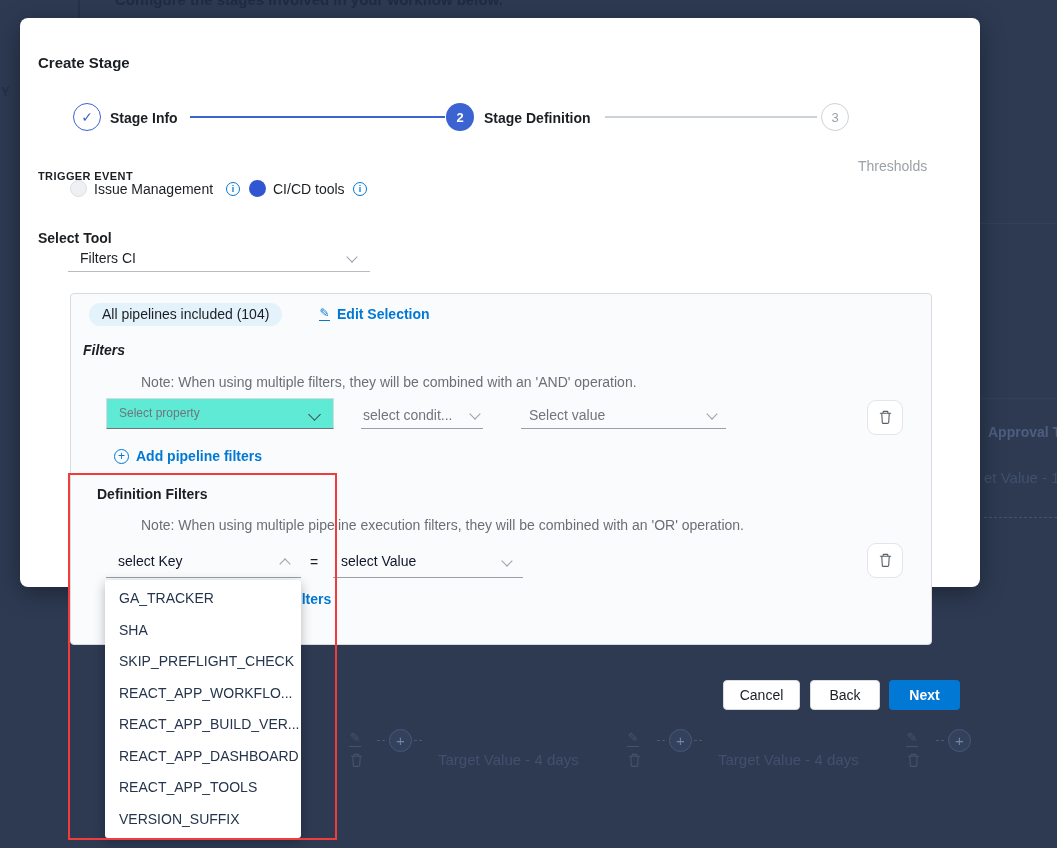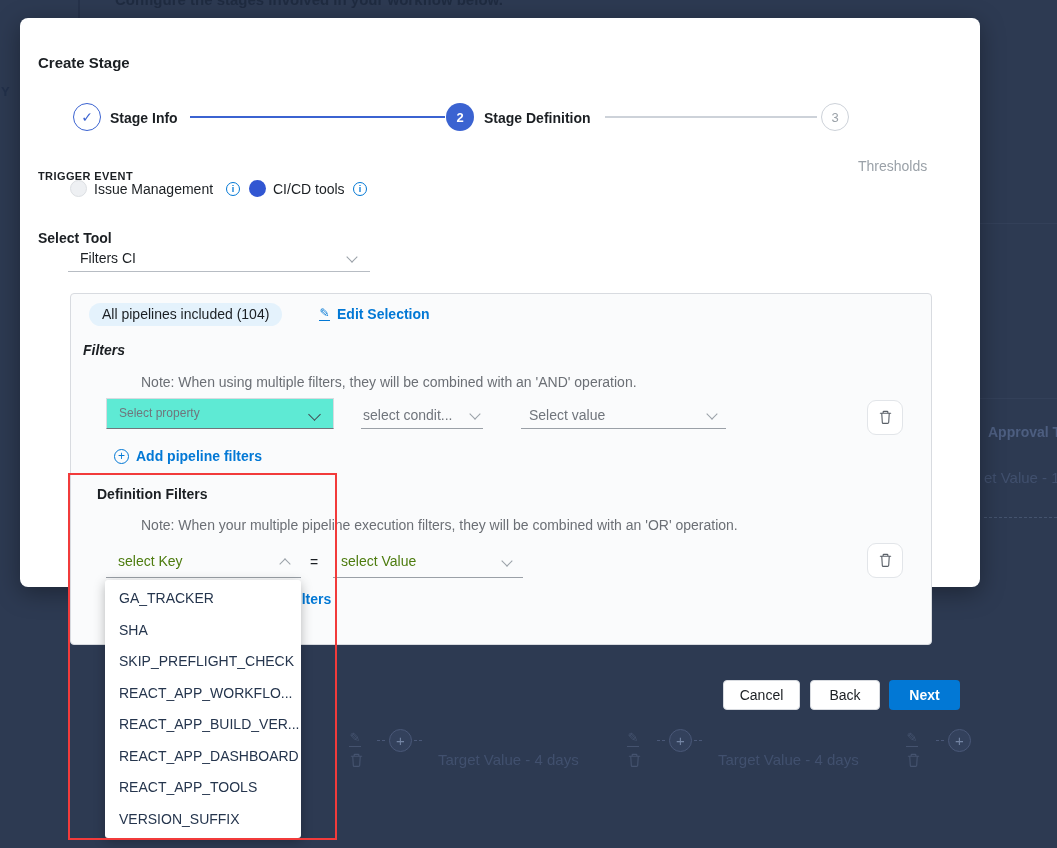--- a/index.html
+++ b/index.html
@@ -49,21 +49,21 @@
   .link{color:#0278d5;font-size:14px;display:inline-flex;align-items:center;gap:7px;}
   .pencil{display:inline-flex;flex-direction:column;align-items:center;color:#0278d5;}
   .pencil .pg{font-size:12px;line-height:11px;}
   .pencil::after{content:"";width:11px;border-bottom:1.5px solid currentColor;margin-top:1px;}
   .plus-ic{width:15px;height:15px;border-radius:50%;border:1.4px solid #0278d5;color:#0278d5;
            font-size:12px;display:inline-flex;align-items:center;justify-content:center;box-sizing:border-box;}
   .note{font-size:14px;color:#6b6f75;margin-left:44px;}
   .combo-box{background:#5eead4;border:1px solid #d8dbe0;border-bottom:1px solid #70757c;
              box-sizing:border-box;font-size:12px;color:#70757c;}
   .u-select{border-bottom:1px solid #9aa0a7;box-sizing:border-box;font-size:14px;color:#70757c;}
-  .u-select.light{color:#4d7c0f;}
+  .u-select.light{color:#0f172a;}
   .trash-btn{width:36px;height:35px;border:1px solid #e2e5e9;border-radius:9px;background:#fff;
              display:flex;align-items:center;justify-content:center;color:#5a6068;box-sizing:border-box;}
   .btn{height:30px;border-radius:4px;font-size:14px;display:flex;align-items:center;justify-content:center;
        box-sizing:border-box;}
   .btn.ghost{background:#fff;border:1px solid #d8dbe0;color:#1b1f23;}
   .btn.primary{background:#0278d5;color:#fff;font-weight:600;}
   
   .menu{background:#fff;border-radius:3px;box-shadow:0 3px 12px rgba(0,0,0,.28);padding:3px 0;box-sizing:border-box;}
   .menu-item{height:31.5px;line-height:31.5px;padding-left:14px;font-size:14px;color:#25354d;white-space:nowrap;}
   
@@ -174,21 +174,21 @@
       <svg viewBox="0 0 16 16" width="15" height="15">
           <path d="M5.5 3V2.2c0-.4.3-.7.7-.7h3.6c.4 0 .7.3.7.7V3M2.5 3.5h11M4 3.5l.6 9.8c0 .6.5 1 1.1 1h4.6c.6 0 1-.4 1.1-1l.6-9.8" fill="none" stroke="currentColor" stroke-width="1.2" stroke-linecap="round"></path>
         </svg>
     </div>
     <div class="abs link" style="left:43px;top:154px;">
       <span class="plus-ic">+</span>
       <span style="font-weight:600;">Add pipeline filters</span>
     </div>
 
     <div class="abs bold-label" style="left:26px;top:192px;">Definition Filters</div>
-    <div class="abs note" style="left:26px;top:223px;">Note: When your multiple pipeline execution filters, they will be combined with an 'OR' operation.</div>
+    <div class="abs note" style="left:26px;top:223px;">Note: When using multiple pipeline execution filters, they will be combined with an 'OR' operation.</div>
 
     <div class="abs u-select light" style="left:35px;top:254px;width:195px;height:30px;line-height:27px;padding-left:12px;">
       <span>select Key</span>
       <span class="abs chev up" style="right:12px;top:12px;"></span>
     </div>
     <div class="abs" style="left:239px;top:260px;font-size:14px;color:#1b1f23;">=</div>
     <div class="abs u-select light" style="left:262px;top:254px;width:190px;height:30px;line-height:27px;padding-left:8px;">
       <span>select Value</span>
       <span class="abs chev" style="right:12px;top:9px;"></span>
     </div>

